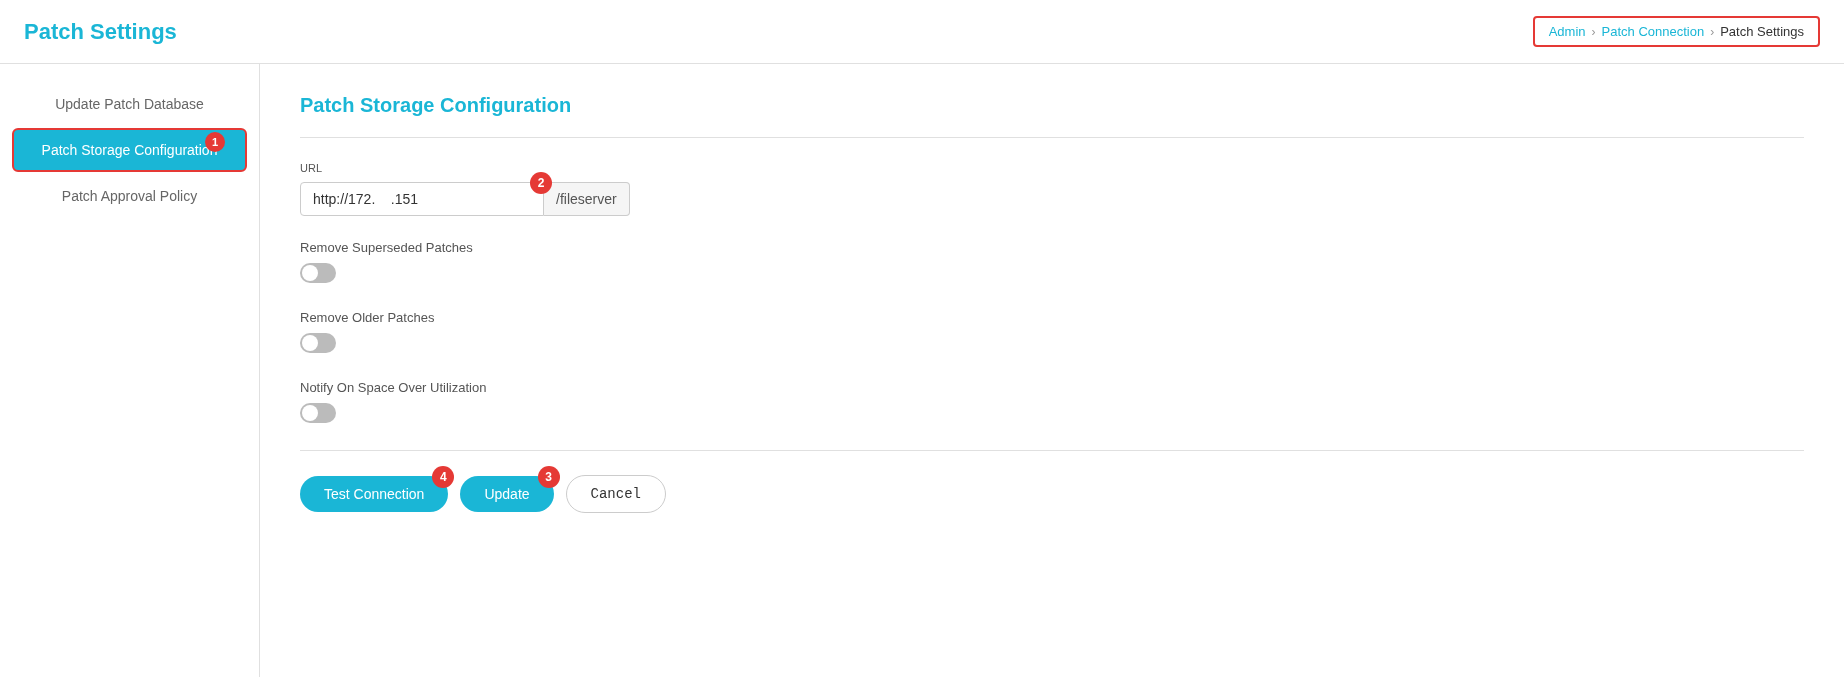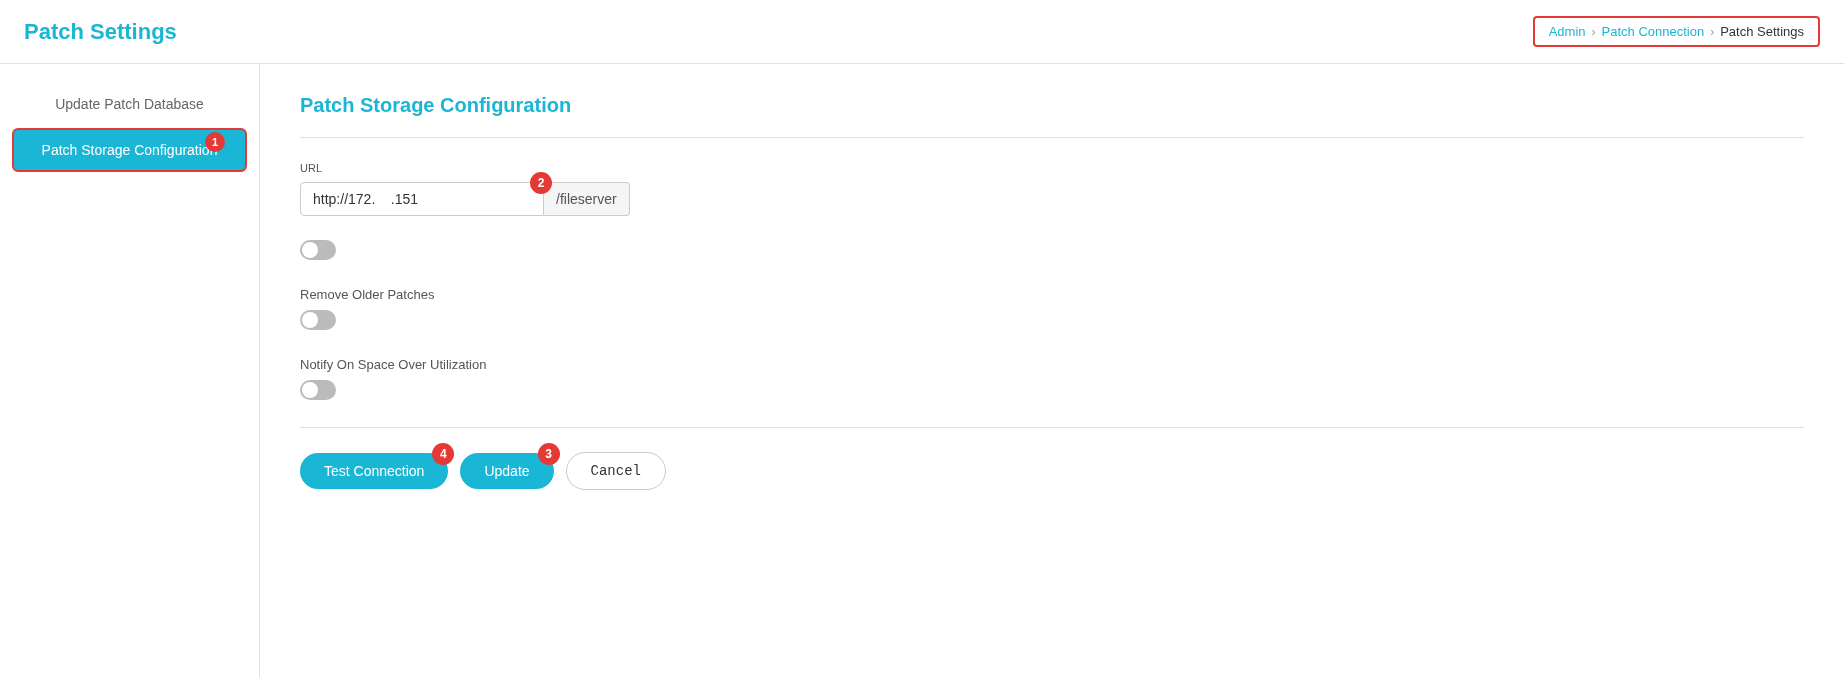--- a/index.html
+++ b/index.html
@@ -242,36 +242,40 @@
 
 <div class="main-layout">
   <nav class="sidebar">
     <div class="sidebar-item">
       <span>Update Patch Database</span>
     </div>
     <div class="sidebar-item active">
       <span>Patch Storage Configuration</span>
       <span class="sidebar-badge">1</span>
     </div>
+    <div class="sidebar-item">
+      <span>Patch Approval Policy</span>
+    </div>
   </nav>
 
   <main class="content-area">
     <h2 class="section-title">Patch Storage Configuration</h2>
     <hr class="divider">
 
     <div class="form-group">
       <label class="form-label">URL</label>
       <div class="url-row">
         <input type="text" class="url-input" value="http://172.    .151" style="">
         <span class="url-suffix">/fileserver</span>
         <span class="url-badge">2</span>
       </div>
     </div>
 
     <div class="toggle-group">
+      <span class="toggle-label">Remove Superseded Patches</span>
       <div class="toggle-switch">
         <div class="toggle-track">
           <div class="toggle-thumb"></div>
         </div>
       </div>
     </div>
 
     <div class="toggle-group">
       <span class="toggle-label">Remove Older Patches</span>
       <div class="toggle-switch">

